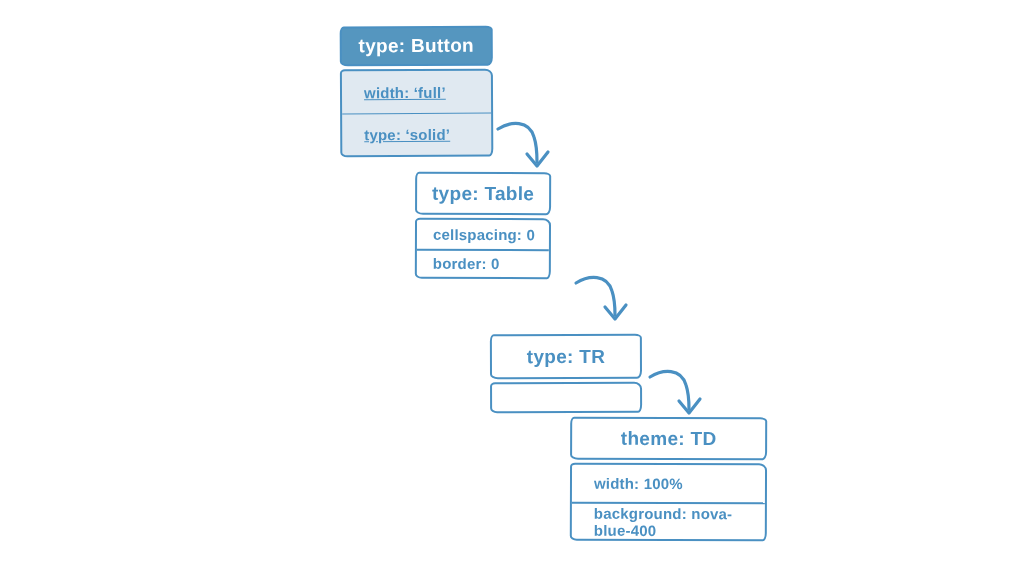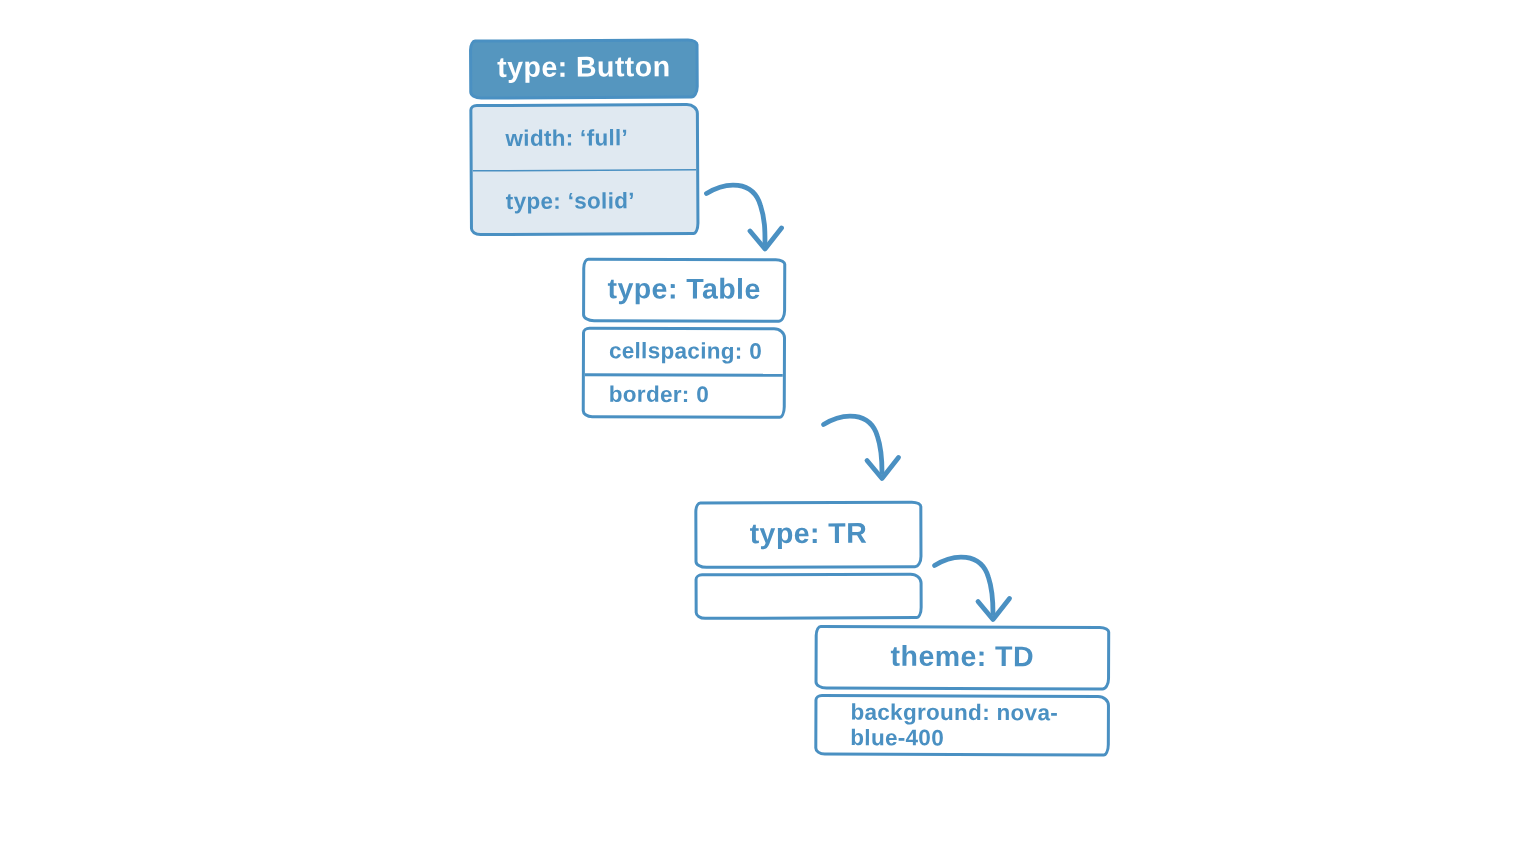--- a/index.html
+++ b/index.html
@@ -10,21 +10,21 @@
     --white-fill:#ffffff;
     --text:#4a90c2;
   }
   *{box-sizing:border-box;margin:0;padding:0;}
   html,body{width:1024px;height:565px;overflow:hidden;}
   body{
     background:#ffffff;
     font-family:"Liberation Sans","DejaVu Sans",sans-serif;
     position:relative;
   }
-  .canvas{position:absolute;inset:0;}
+  .canvas{position:absolute;inset:0;margin-left:27px;}
   .arrows{position:absolute;left:0;top:0;width:1024px;height:565px;pointer-events:none;}
   .arrows path{stroke:var(--stroke);stroke-width:3.2;fill:none;stroke-linecap:round;stroke-linejoin:round;}
 
   .node{position:absolute;}
   .hdr{
     border:2.5px solid var(--stroke);
     border-radius:4px 7px 5px 8px / 7px 4px 8px 5px;
     color:var(--text);
     font-size:19px;
     font-weight:bold;
@@ -50,21 +50,21 @@
     font-weight:bold;
     letter-spacing:.2px;
     display:flex;align-items:center;
     padding-left:22px;
   }
   .row + .row{border-top:2px solid var(--stroke);}
 
   
   #node-button{left:313px;top:26px;width:153px;transform:rotate(-0.3deg);}
   #node-button .hdr{height:40px;}
-  #node-button .row{height:42px;}
+  #node-button .row{height:42px;text-decoration:underline;}
   #node-button .row + .row{border-top-width:1.5px;}
 
   #node-table{left:388px;top:172px;width:136px;transform:rotate(0.2deg);}
   #node-table .hdr{height:43px;}
   #node-table .row{height:28.5px;padding-left:16px;}
 
   #node-tr{left:463px;top:334px;width:152px;transform:rotate(-0.2deg);text-align:center;}
   #node-tr .hdr{height:45px;}
   #node-tr .row{height:27px;}
 
@@ -111,17 +111,18 @@
   <div class="node" id="node-tr">
     <div class="hdr">type: TR</div>
     <div class="nodebody">
       <div class="row"></div>
     </div>
   </div>
 
   <div class="node" id="node-td">
     <div class="hdr">theme: TD</div>
     <div class="nodebody">
+      <div class="row">width: 100%</div>
       <div class="row">background: nova-blue-400</div>
     </div>
   </div>
 
 </div>
 
 </body></html>

